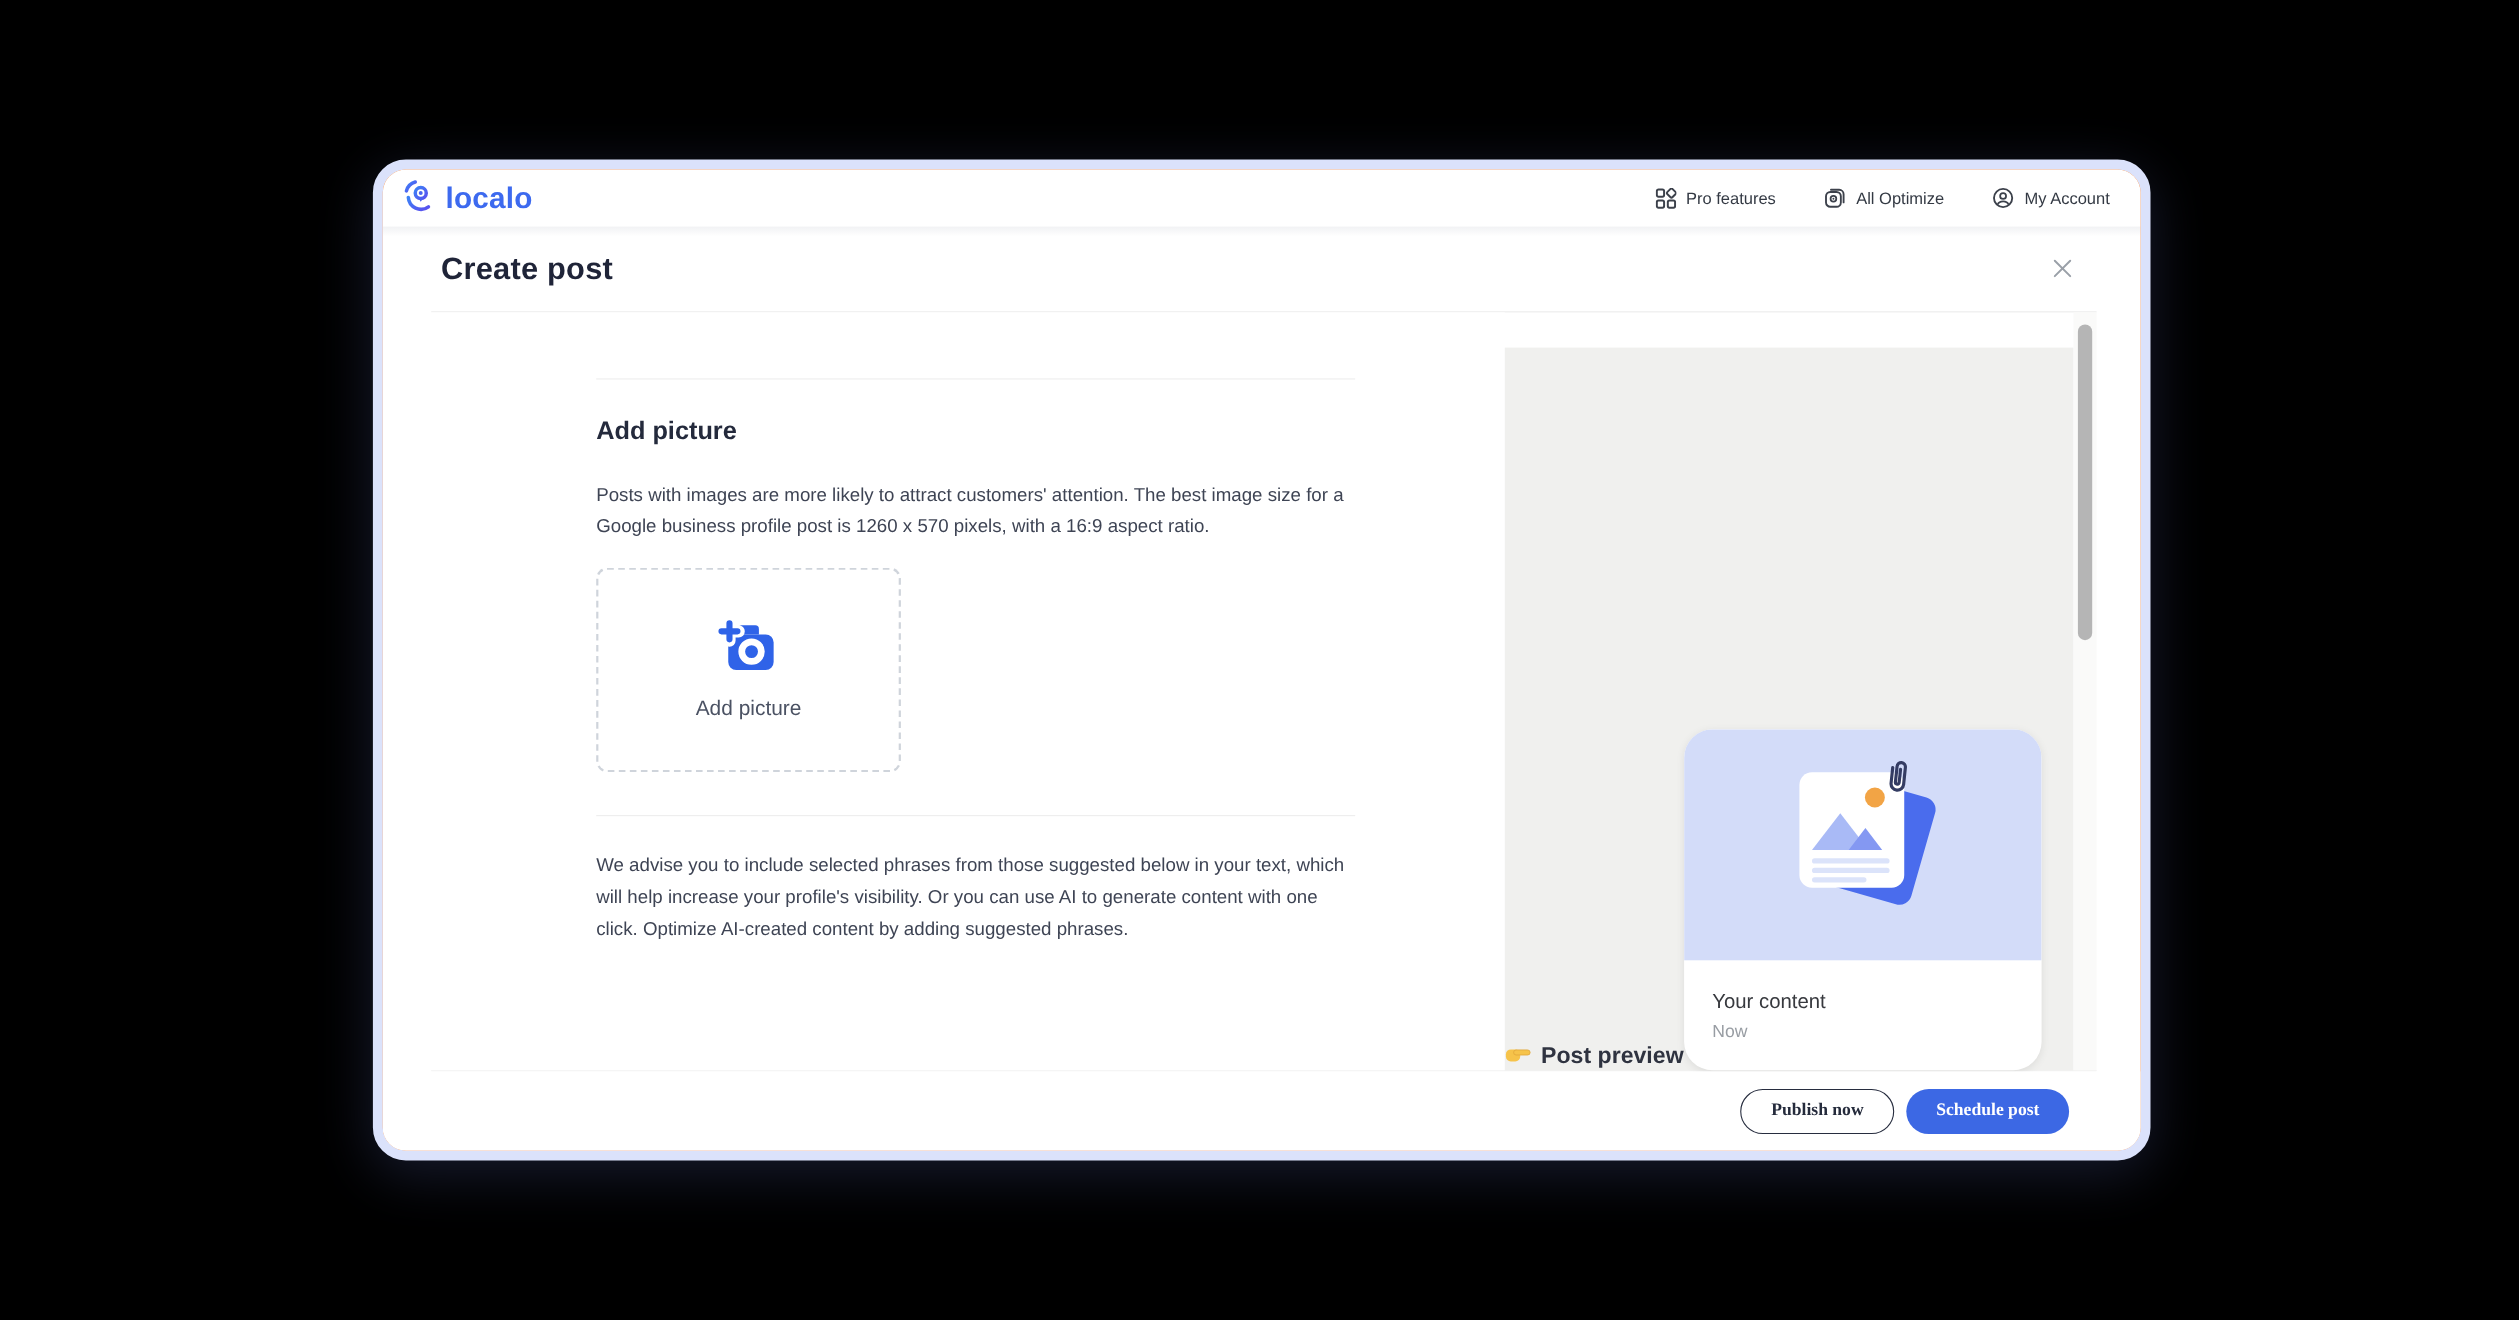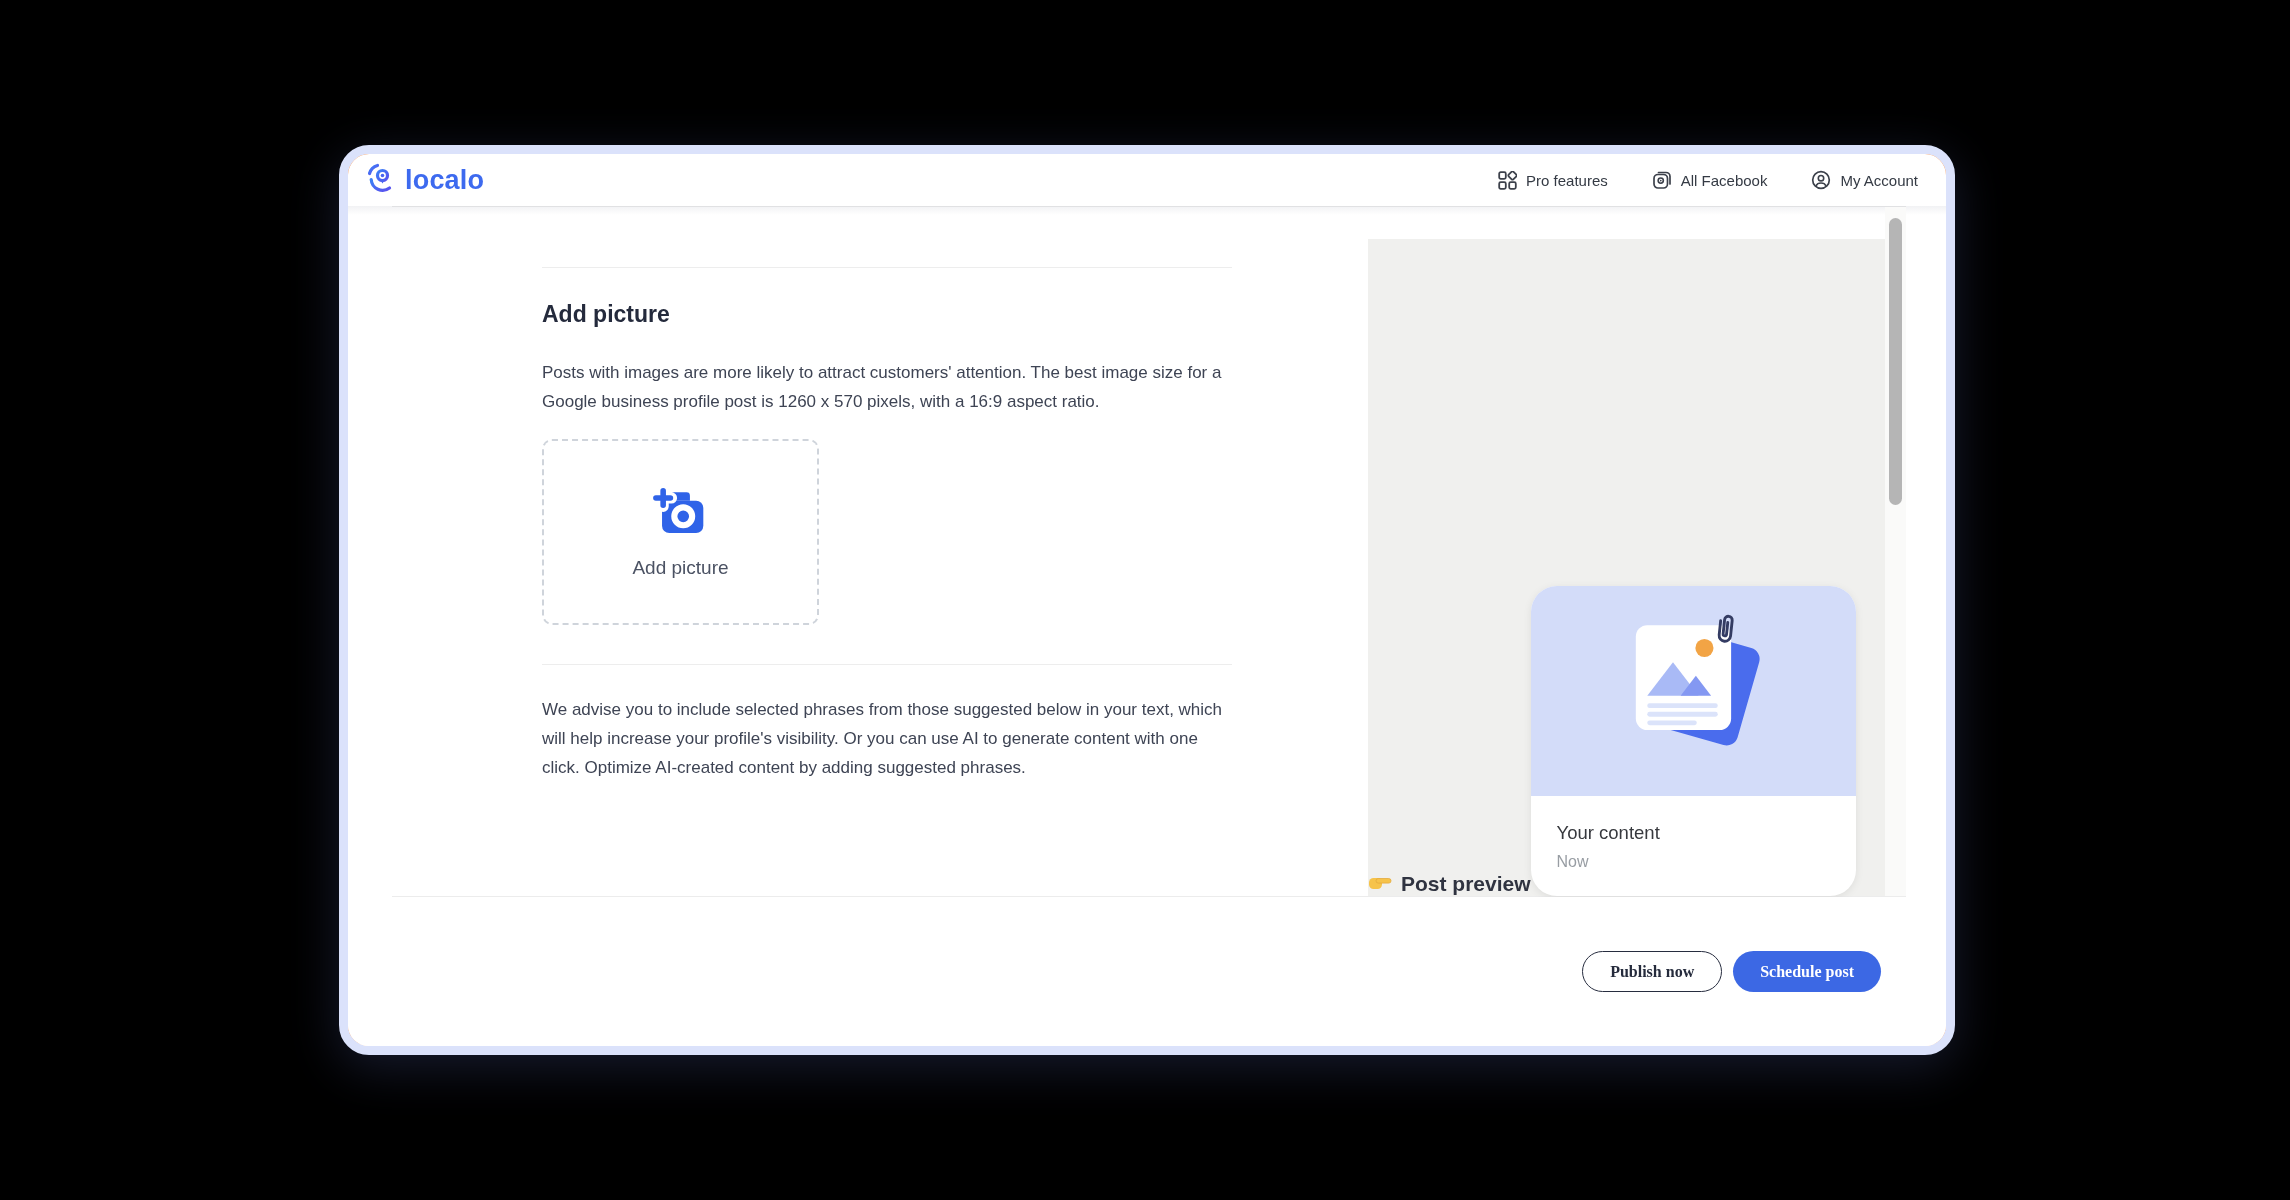--- a/index.html
+++ b/index.html
@@ -123,35 +123,45 @@
         </div>
         <div class="nav-item">
           <span>
             <svg width="20" height="20" viewBox="0 0 20 20" fill="none" stroke="#3c414b" stroke-width="1.7">
               <path d="M6.5 2.5 h7.5 a4 4 0 0 1 4 4 v7.5" stroke-linecap="round"></path>
               <rect x="2" y="4.5" width="13.5" height="13.5" rx="4"></rect>
               <circle cx="8.75" cy="10.6" r="2.6" stroke-width="1.6"></circle>
               <circle cx="8.75" cy="10.6" r="0.9" fill="#3c414b" stroke="none"></circle>
             </svg>
           </span>
-          <span>All Facebook</span>
+          <span>All Optimize</span>
         </div>
         <div class="nav-item">
           <span>
             <svg width="20" height="20" viewBox="0 0 20 20" fill="none" stroke="#3c414b" stroke-width="1.7">
               <circle cx="10" cy="10" r="8.3"></circle>
               <circle cx="10" cy="8.2" r="2.7" stroke-width="1.6"></circle>
               <path d="M5 15.9 a 5.3 4.3 0 0 1 10 0" stroke-width="1.6"></path>
             </svg>
           </span>
           <span>My Account</span>
         </div>
       </div>
     </div>
 
+    <div class="title-row">
+      <span class="modal-title">Create post</span>
+      <button class="close-btn">
+        <span>
+          <svg width="24" height="24" viewBox="0 0 24 24" fill="none" stroke="#9aa0a8" stroke-width="1.8" stroke-linecap="round">
+            <path d="M5 5 L19 19 M19 5 L5 19"></path>
+          </svg>
+        </span>
+      </button>
+    </div>
 
     <div class="content">
 
       <div class="form-col">
         <div class="form-inner">
 
 
           <div class="sec-divider"></div>
 
           <h2 class="section-heading">Add picture</h2>

